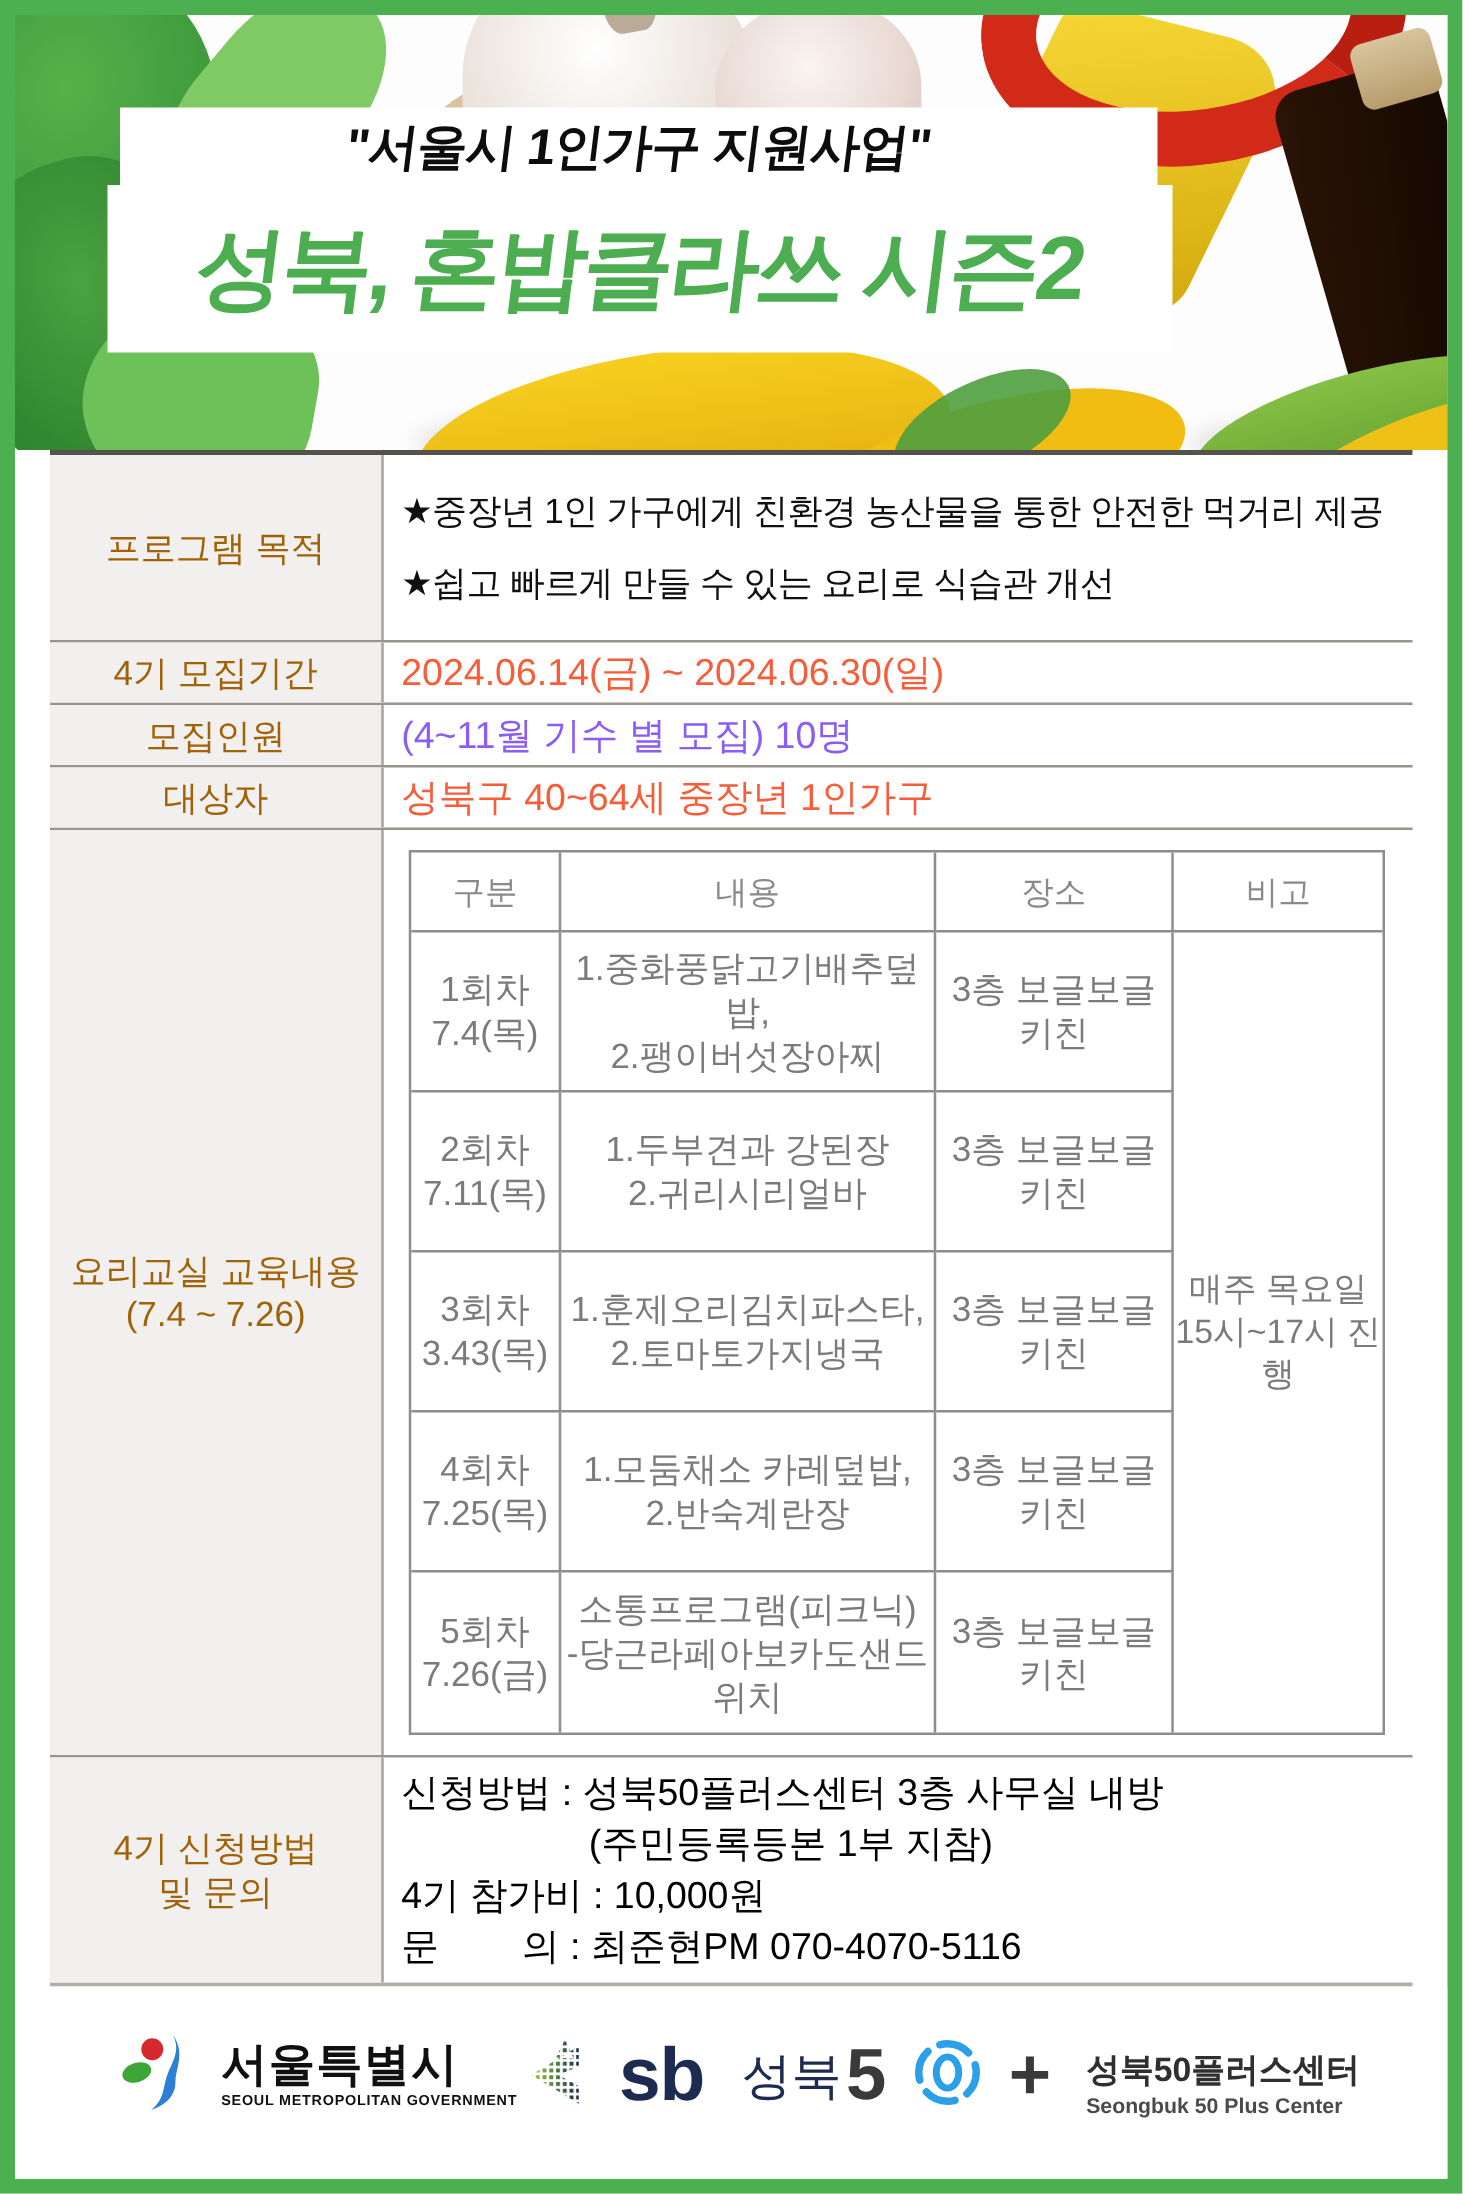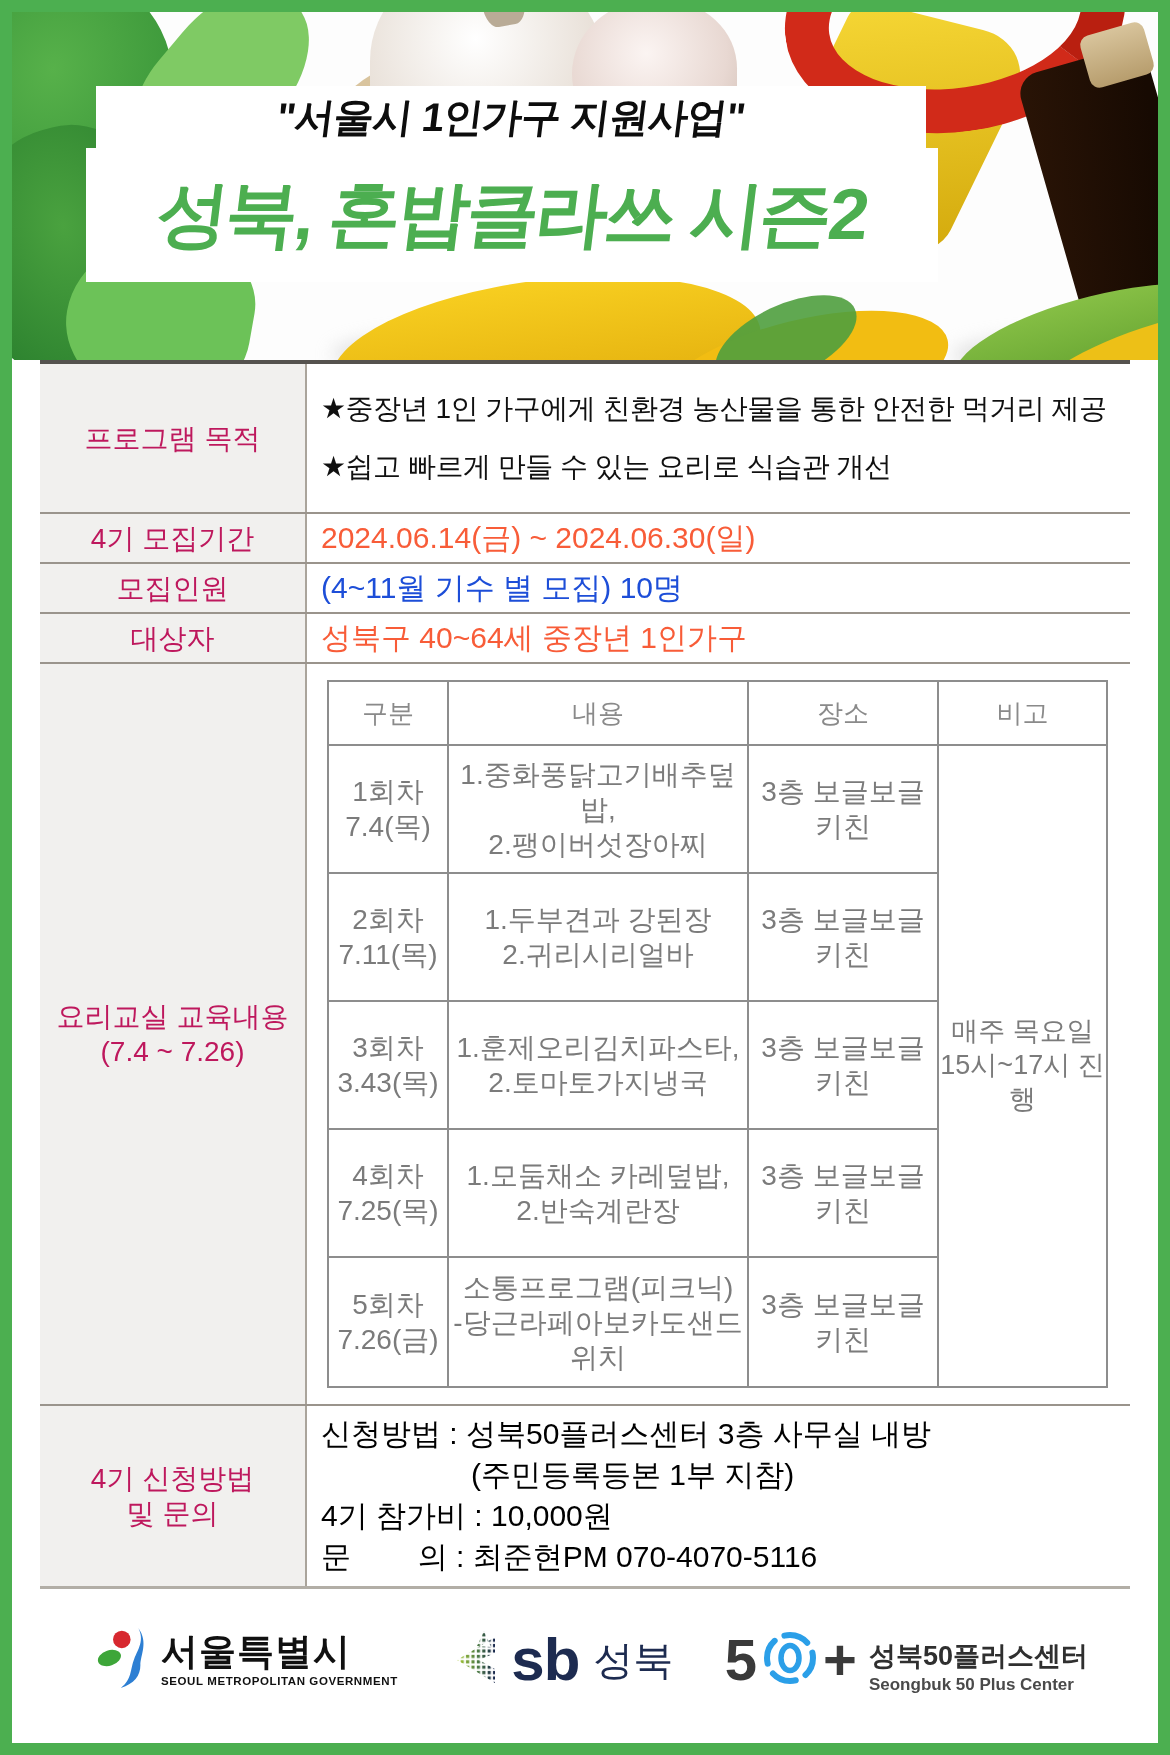--- a/index.html
+++ b/index.html
@@ -38,27 +38,27 @@
   .tbox2{position:absolute;left:74px;top:136px;width:852px;height:134px;background:#fff;z-index:5;
          display:flex;align-items:center;justify-content:center;}
   .tbox2 span{font-size:72px;font-weight:bold;color:#4cae50;transform:skewX(-7deg);letter-spacing:-3px;white-space:nowrap;}
 
   
   .info-table{position:absolute;left:28px;right:28px;top:348px;border-top:4px solid #55524e;}
   .itrow{display:flex;border-bottom:2px solid #9a948c;}
   .itrow:last-child{border-bottom:3px solid #b2aea6;}
   .itlabel{width:267px;flex:0 0 267px;background:#f1f0ee;border-right:2px solid #aaa49b;
            display:flex;flex-direction:column;align-items:center;justify-content:center;
-           font-size:28px;color:#be185d;text-align:left;line-height:1.25;}
+           font-size:28px;color:#a16207;text-align:left;line-height:1.25;}
   .itcontent{flex:1;display:flex;flex-direction:column;justify-content:center;padding-left:14px;}
   .row-purpose{height:150px;}
   .row-purpose .itcontent{justify-content:space-evenly;padding-top:6px;padding-bottom:6px;}
   .purpose-line{font-size:28px;color:#101010;letter-spacing:-0.5px;}
   .row-small{height:50px;}
-  .val{font-size:30px;color:#1d4ed8;}
+  .val{font-size:30px;color:#8b5cf6;}
   .val.orange{color:#f85c38;}
 
   
   .row-schedule{height:742px;}
   .row-schedule .itcontent{justify-content:center;padding-left:20px;}
   .sched{display:grid;grid-template-columns:120px 300px 190px 167px;grid-template-rows:64px repeat(5,128px);
          border:2px solid #8d8d8d;color:#7b7b7b;width:781px;}
   .sc{display:flex;flex-direction:column;align-items:center;justify-content:center;text-align:center;
       font-size:28px;line-height:1.25;white-space:pre-line;}
   .hc{border-bottom:2px solid #8d8d8d;font-size:26px;color:#8a8a8a;}
@@ -68,21 +68,21 @@
 
   
   .row-apply{height:183px;}
   .row-apply .itcontent{justify-content:space-evenly;padding-top:8px;padding-bottom:8px;}
   .apply-line{font-size:30px;color:#000000;white-space:pre-wrap;}
   .apply-line.indent{padding-left:150px;}
 
   
   .footer{position:absolute;left:0;right:0;bottom:0;height:152px;background:#fff;
           display:flex;align-items:center;justify-content:space-between;padding:0 70px 14px 85px;}
-  .logo-block{display:flex;align-items:center;gap:2px;}
+  .logo-block{display:flex;align-items:center;gap:18px;}
   .seoul-text{display:flex;flex-direction:column;line-height:1;}
   .seoul-kr{font-size:37px;font-weight:bold;color:#101010;letter-spacing:1px;}
   .seoul-en{font-size:11.5px;color:#101010;letter-spacing:0.6px;margin-top:6px;font-weight:bold;}
   .sb-mark{margin-right:2px;}
   .sb-sb{font-size:60px;font-weight:bold;color:#1d2b50;letter-spacing:-1px;line-height:1;}
   .sb-name{font-size:40px;color:#1d2b50;font-family:"Liberation Serif","DejaVu Serif",serif;margin-left:12px;}
   .fifty-five,.fifty-plus{font-size:58px;font-weight:bold;color:#3a3a3a;line-height:1;}
   .fifty-ring{margin:0 2px;}
   .fifty-text{display:flex;flex-direction:column;line-height:1.15;margin-left:10px;}
   .fifty-kr{font-size:27px;font-weight:bold;color:#2f2f2f;margin-top:16px;}

